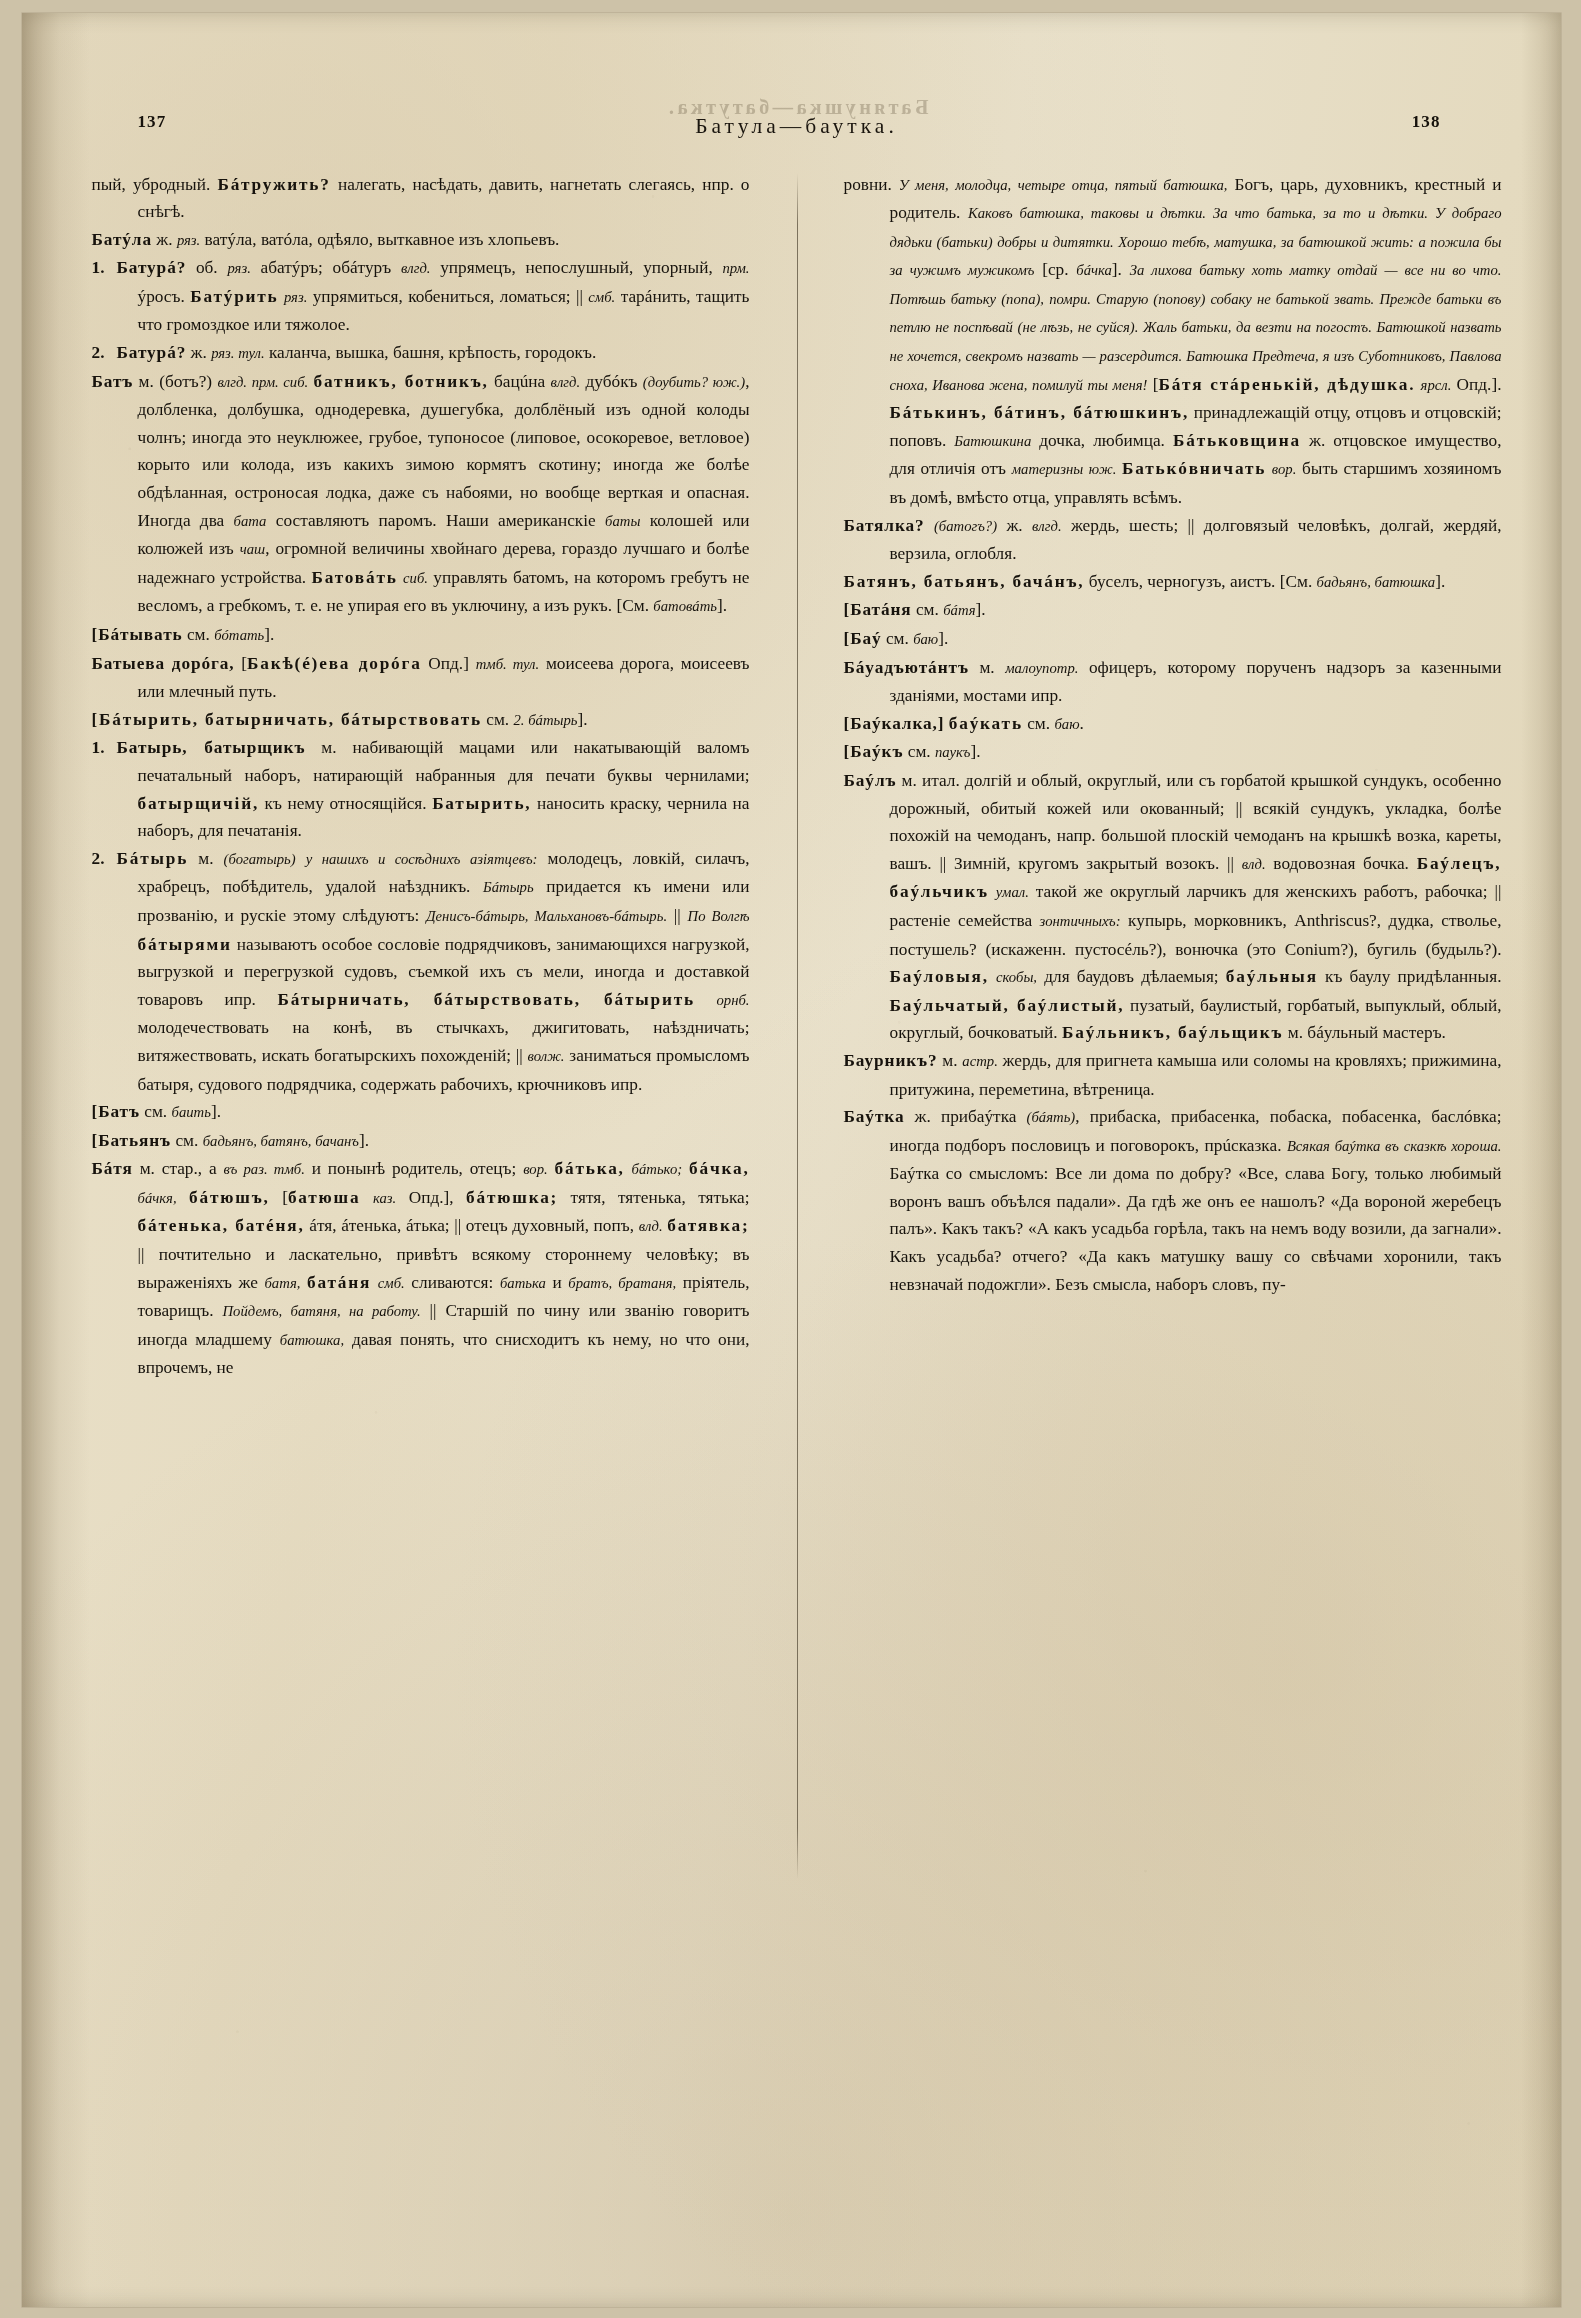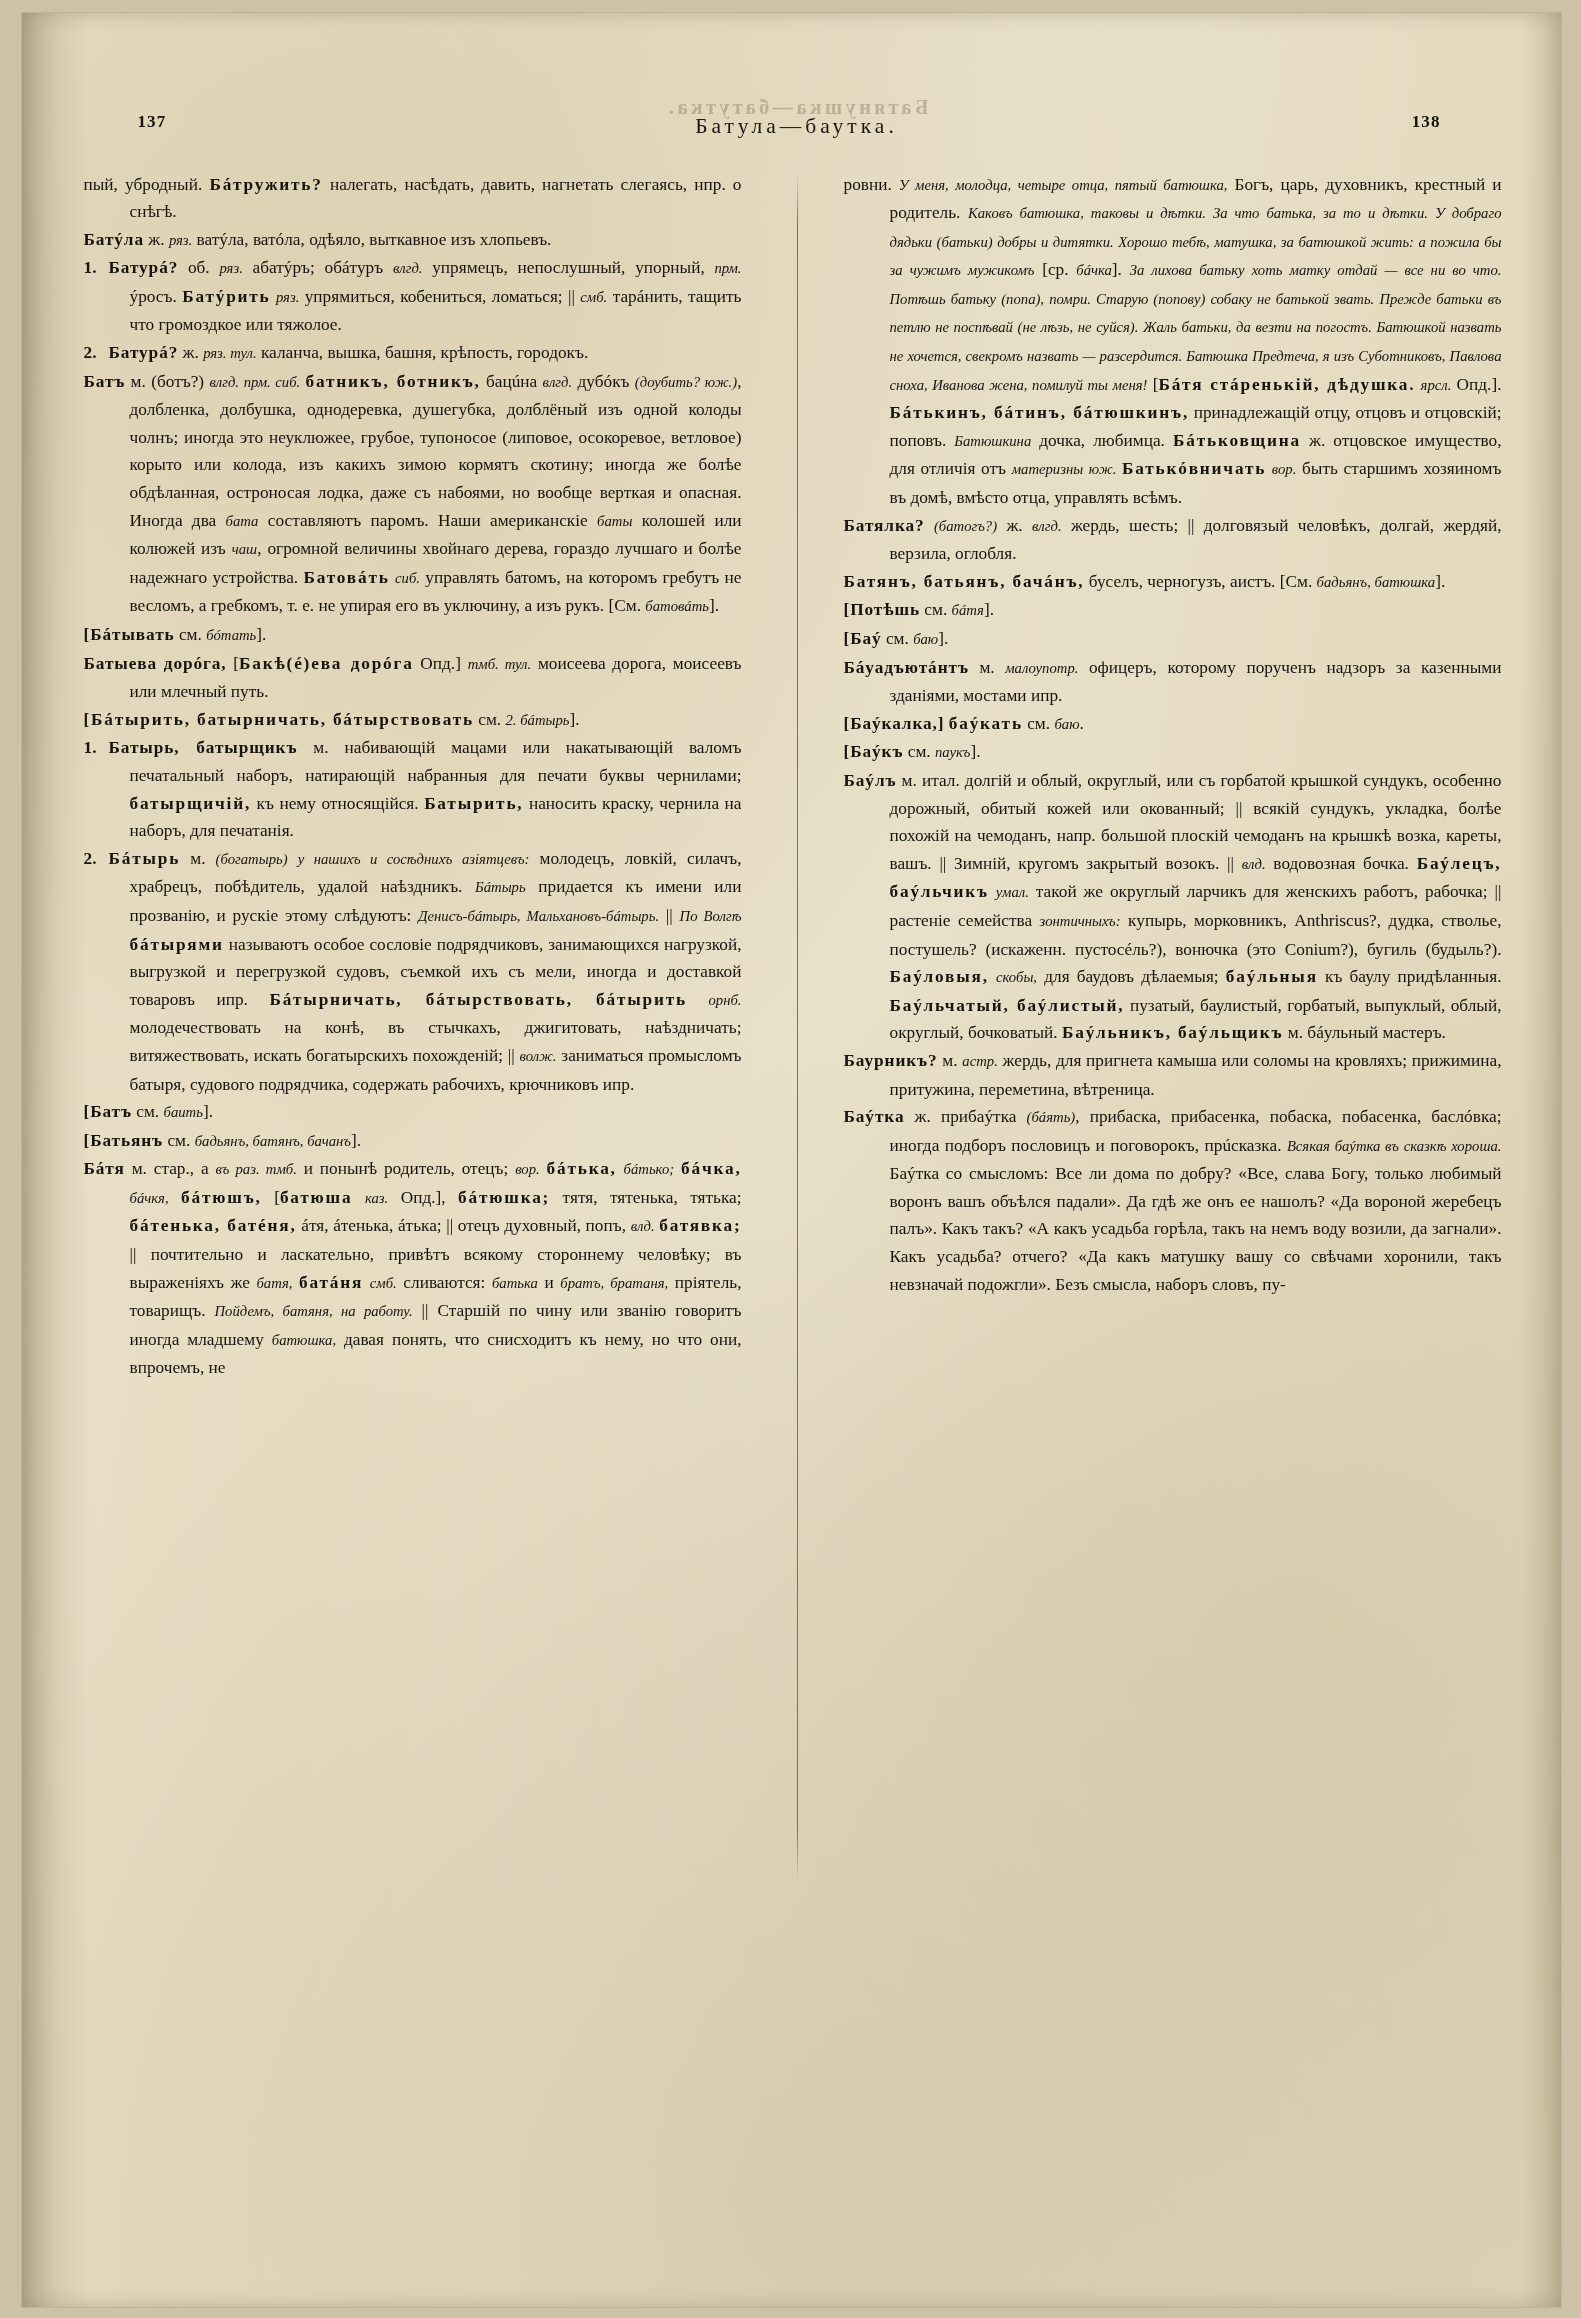--- a/index.html
+++ b/index.html
@@ -76,21 +76,21 @@
   }
   .col{
     position:absolute; top:0; width:658px; height:2041px;
     font-size:17.3px;
     line-height:27.6px;
     color:#17130d;
     text-align:justify;
     text-justify:inter-word;
     hyphens:manual;
   }
-  #col-left{ left:0; }
+  #col-left{ left:8px; }
   #col-right{ left:760px; }
   
   #colrule{
     position:absolute; left:713px; top:2.3px; width:1.7px; height:1706px;
     background:linear-gradient(180deg, rgba(60,50,32,.0) 0%, rgba(60,50,32,.62) 3%, rgba(60,50,32,.62) 97%, rgba(60,50,32,0) 100%);
   }
 
   .entry{
     margin:0 0 0 0;
     padding-left:46px;
@@ -131,21 +131,21 @@
         <div class="entry"><span class="num">1.</span><span class="hw">Батырь, батырщикъ</span><span> м. набивающій мацами или накатывающій валомъ печатальный наборъ, натирающій набранныя для печати буквы чернилами; </span><span class="hw2">батырщичій,</span><span> къ нему относящійся. </span><span class="hw2">Батырить,</span><span> наносить краску, чернила на наборъ, для печатанія.</span></div>
         <div class="entry"><span class="num">2.</span><span class="hw2">Бáтырь</span><span> м. </span><span class="sm">(богатырь)</span><span> </span><span class="sm">у нашихъ и сосѣднихъ азіятцевъ:</span><span> молодецъ, ловкій, силачъ, храбрецъ, побѣдитель, удалой наѣздникъ. </span><span class="sm">Бáтырь</span><span> придается къ имени или прозванію, и рускіе этому слѣдуютъ: </span><span class="sm">Денисъ-бáтырь, Мальхановъ-бáтырь.</span><span> || </span><span class="sm">По Волгѣ</span><span> </span><span class="hw2">бáтырями</span><span> называютъ особое сословіе подрядчиковъ, занимающихся нагрузкой, выгрузкой и перегрузкой судовъ, съемкой ихъ съ мели, иногда и доставкой товаровъ ипр. </span><span class="hw2">Бáтырничать, бáтырствовать, бáтырить</span><span> </span><span class="sm">орнб.</span><span> молодечествовать на конѣ, въ стычкахъ, джигитовать, наѣздничать; витяжествовать, искать богатырскихъ похожденій; || </span><span class="sm">волж.</span><span> заниматься промысломъ батыря, судового подрядчика, содержать рабочихъ, крючниковъ ипр.</span></div>
         <div class="entry"><span class="hw">[Батъ</span><span> см. </span><span class="sm">баить</span><span>].</span></div>
         <div class="entry"><span class="hw">[Батьянъ</span><span> см. </span><span class="sm">бадьянъ, батянъ, бачанъ</span><span>].</span></div>
         <div class="entry"><span class="hw">Бáтя</span><span> м. стар., а </span><span class="sm">въ раз. тмб.</span><span> и понынѣ родитель, отецъ; </span><span class="sm">вор.</span><span> </span><span class="hw2">бáтька,</span><span> </span><span class="sm">бáтько;</span><span> </span><span class="hw2">бáчка,</span><span> </span><span class="sm">бáчкя,</span><span> </span><span class="hw2">бáтюшъ,</span><span> [</span><span class="hw2">батюша</span><span> </span><span class="sm">каз.</span><span> Опд.], </span><span class="hw2">бáтюшка;</span><span> тятя, тятенька, тятька; </span><span class="hw2">бáтенька, батéня,</span><span> áтя, áтенька, áтька; || отецъ духовный, попъ, </span><span class="sm">влд.</span><span> </span><span class="hw2">батявка;</span><span> || почтительно и ласкательно, привѣтъ всякому стороннему человѣку; въ выраженіяхъ же </span><span class="sm">батя,</span><span> </span><span class="hw2">батáня</span><span> </span><span class="sm">смб.</span><span> сливаются: </span><span class="sm">батька</span><span> и </span><span class="sm">братъ, братаня,</span><span> пріятель, товарищъ. </span><span class="sm">Пойдемъ, батяня, на работу.</span><span> || Старшій по чину или званію говоритъ иногда младшему </span><span class="sm">батюшка,</span><span> давая понять, что снисходитъ къ нему, но что они, впрочемъ, не</span></div>
       </div>
     <div class="col" id="col-right">
         <div class="entry"><span>ровни. </span><span class="sm">У меня, молодца, четыре отца, пятый батюшка,</span><span> Богъ, царь, духовникъ, крестный и родитель. </span><span class="sm">Каковъ батюшка, таковы и дѣтки. За что батька, за то и дѣтки. У добраго дядьки (батьки) добры и дитятки. Хорошо тебѣ, матушка, за батюшкой жить: а пожила бы за чужимъ мужикомъ</span><span> [ср. </span><span class="sm">бáчка</span><span>]. </span><span class="sm">За лихова батьку хоть матку отдай — все ни во что. Потѣшь батьку (попа), помри. Старую (попову) собаку не батькой звать. Прежде батьки въ петлю не поспѣвай (не лѣзь, не суйся). Жаль батьки, да везти на погостъ. Батюшкой назвать не хочется, свекромъ назвать — разсердится. Батюшка Предтеча, я изъ Суботниковъ, Павлова сноха, Иванова жена, помилуй ты меня!</span><span> [</span><span class="hw2">Бáтя стáренькій, дѣдушка.</span><span> </span><span class="sm">ярсл.</span><span> Опд.]. </span><span class="hw2">Бáтькинъ, бáтинъ, бáтюшкинъ,</span><span> принадлежащій отцу, отцовъ и отцовскій; поповъ. </span><span class="sm">Батюшкина</span><span> дочка, любимца. </span><span class="hw2">Бáтьковщина</span><span> ж. отцовское имущество, для отличія отъ </span><span class="sm">материзны</span><span> </span><span class="sm">юж.</span><span> </span><span class="hw2">Батькóвничать</span><span> </span><span class="sm">вор.</span><span> быть старшимъ хозяиномъ въ домѣ, вмѣсто отца, управлять всѣмъ.</span></div>
         <div class="entry"><span class="hw">Батялка?</span><span> </span><span class="sm">(батогъ?)</span><span> ж. </span><span class="sm">влгд.</span><span> жердь, шесть; || долговязый человѣкъ, долгай, жердяй, верзила, оглобля.</span></div>
         <div class="entry"><span class="hw2">Батянъ, батьянъ, бачáнъ,</span><span> буселъ, черногузъ, аистъ. [См. </span><span class="sm">бадьянъ, батюшка</span><span>].</span></div>
-        <div class="entry"><span class="hw">[Потѣшь</span><span> см. </span><span class="sm">бáтя</span><span>].</span></div>
+        <div class="entry"><span class="hw">[Батáня</span><span> см. </span><span class="sm">бáтя</span><span>].</span></div>
         <div class="entry"><span class="hw">[Баý</span><span> см. </span><span class="sm">баю</span><span>].</span></div>
         <div class="entry"><span class="hw">Бáуадъютáнтъ</span><span> м. </span><span class="sm">малоупотр.</span><span> офицеръ, которому порученъ надзоръ за казенными зданіями, мостами ипр.</span></div>
         <div class="entry"><span class="hw">[Баýкалка,]</span><span> </span><span class="hw2">баýкать</span><span> см. </span><span class="sm">баю</span><span>.</span></div>
         <div class="entry"><span class="hw">[Баýкъ</span><span> см. </span><span class="sm">паукъ</span><span>].</span></div>
         <div class="entry"><span class="hw">Баýлъ</span><span> м. итал. долгій и облый, округлый, или съ горбатой крышкой сундукъ, особенно дорожный, обитый кожей или окованный; || всякій сундукъ, укладка, болѣе похожій на чемоданъ, напр. большой плоскій чемоданъ на крышкѣ возка, кареты, вашъ. || Зимній, кругомъ закрытый возокъ. || </span><span class="sm">влд.</span><span> водовозная бочка. </span><span class="hw2">Баýлецъ, баýльчикъ</span><span> </span><span class="sm">умал.</span><span> такой же округлый ларчикъ для женскихъ работъ, рабочка; || растеніе семейства </span><span class="sm">зонтичныхъ:</span><span> купырь, морковникъ, Anthriscus?, дудка, стволье, постушель? (искаженн. пустосéль?), вонючка (это Conium?), бугиль (будыль?). </span><span class="hw2">Баýловыя,</span><span> </span><span class="sm">скобы,</span><span> для баудовъ дѣлаемыя; </span><span class="hw2">баýльныя</span><span> къ баулу придѣланныя. </span><span class="hw2">Баýльчатый, баýлистый,</span><span> пузатый, баулистый, горбатый, выпуклый, облый, округлый, бочковатый. </span><span class="hw2">Баýльникъ, баýльщикъ</span><span> м. бáульный мастеръ.</span></div>
         <div class="entry"><span class="hw">Баурникъ?</span><span> м. </span><span class="sm">астр.</span><span> жердь, для пригнета камыша или соломы на кровляхъ; прижимина, притужина, переметина, вѣтреница.</span></div>
         <div class="entry"><span class="hw">Баýтка</span><span> ж. прибаýтка </span><span class="sm">(бáять)</span><span>, прибаска, прибасенка, побаска, побасенка, баслóвка; иногда подборъ пословицъ и поговорокъ, прúсказка. </span><span class="sm">Всякая баýтка въ сказкѣ хороша.</span><span> Баýтка со смысломъ: Все ли дома по добру? «Все, слава Богу, только любимый воронъ вашъ объѣлся падали». Да гдѣ же онъ ее нашолъ? «Да вороной жеребецъ палъ». Какъ такъ? «А какъ усадьба горѣла, такъ на немъ воду возили, да загнали». Какъ усадьба? отчего? «Да какъ матушку вашу со свѣчами хоронили, такъ невзначай подожгли». Безъ смысла, наборъ словъ, пу-</span></div>
       </div>
   </div>
 </div>

